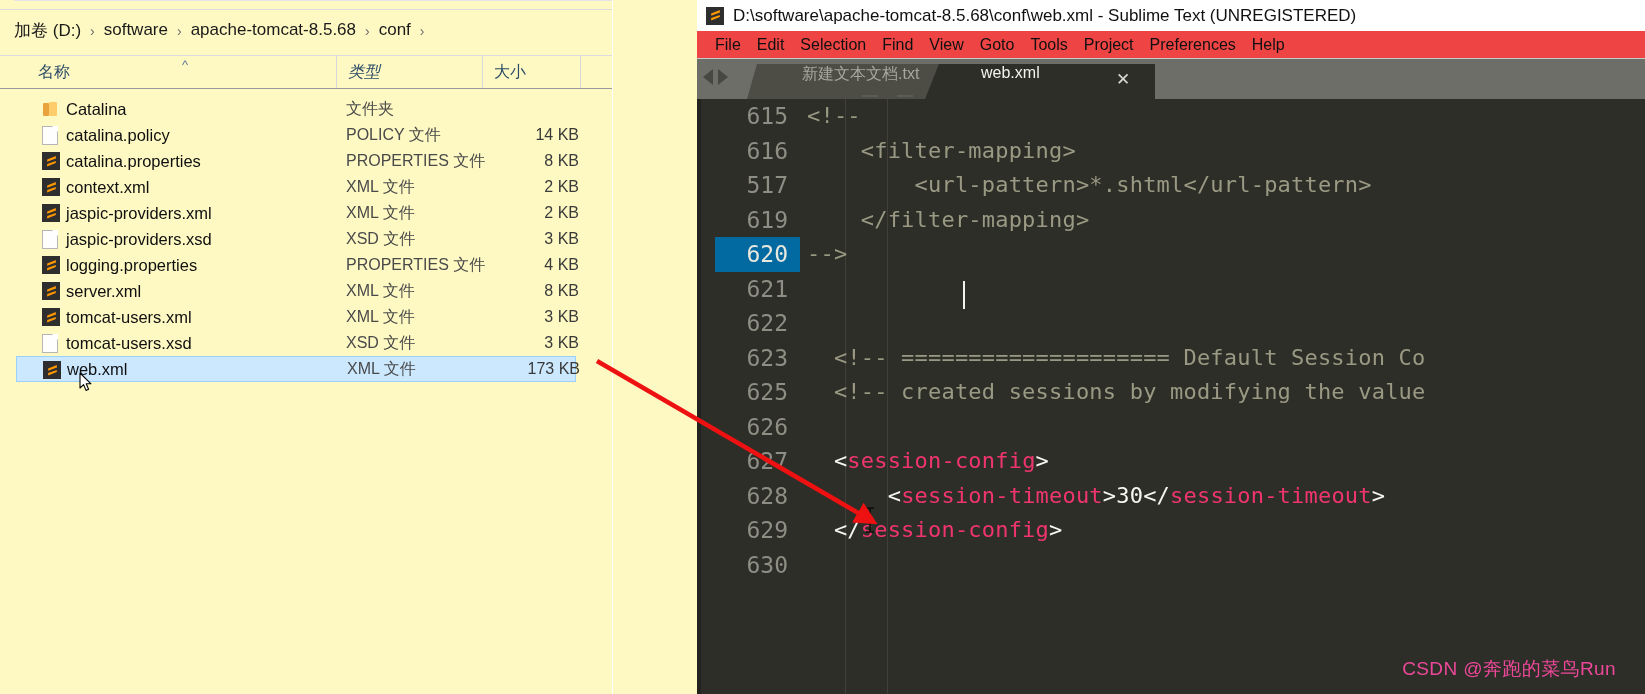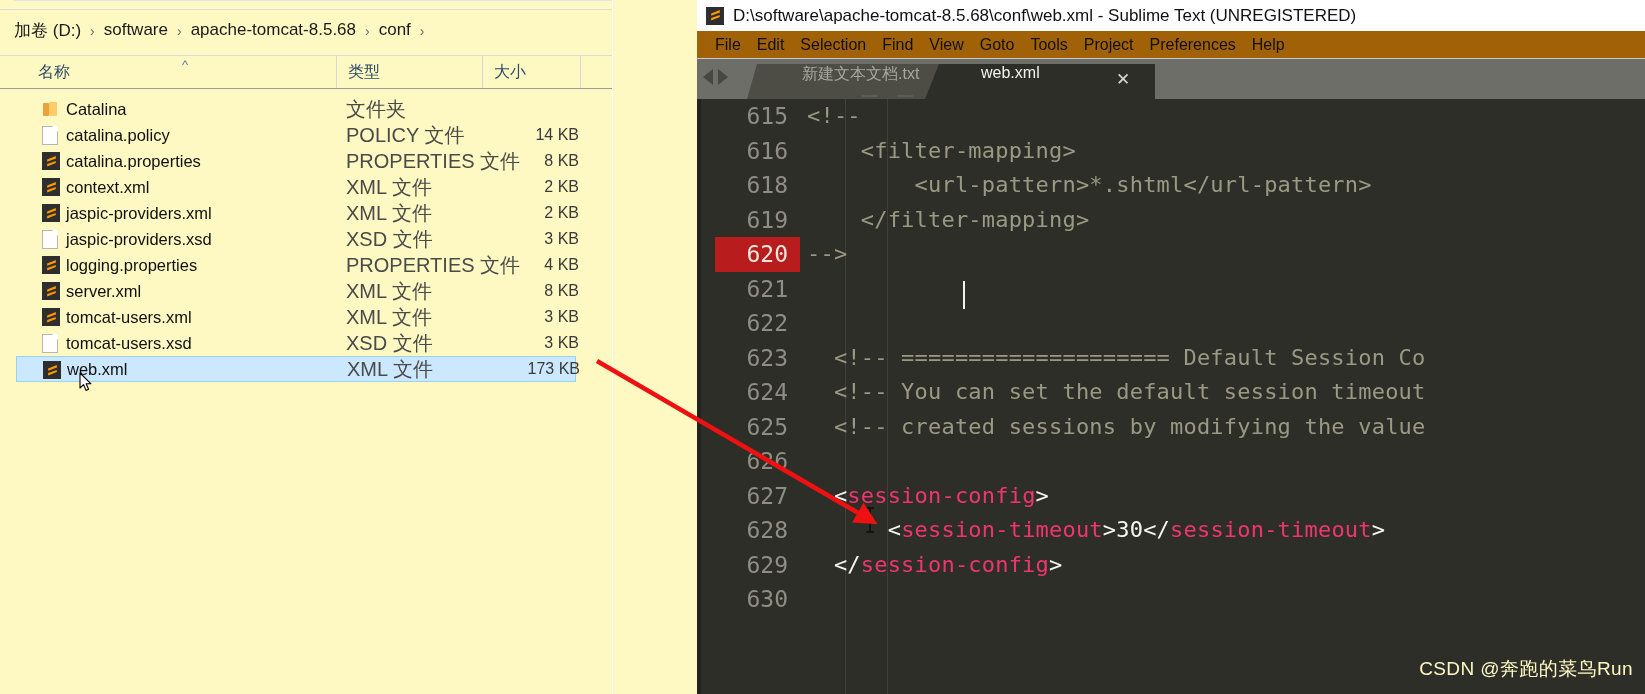--- a/index.html
+++ b/index.html
@@ -56,21 +56,21 @@
     width: 612px; height: 1px; background: #9a9a9a;
   }
   .col-head {
     position: absolute;
     top: 62px;
     font-size: 16px;
     color: #2a4a66;
     white-space: nowrap;
   }
   #ch-name { left: 38px; }
-  #ch-type { left: 348px; }
+  #ch-type { left: 348px; font-style: italic; }
   #ch-size { left: 494px; }
   .col-div {
     position: absolute; top: 56px; width: 1px; height: 32px;
     background: #d8d8d8;
   }
   #cd-1 { left: 336px; }
   #cd-2 { left: 482px; }
   #cd-3 { left: 580px; }
   .sort-caret {
     position: absolute;
@@ -98,21 +98,21 @@
     position: absolute; left: 26px; top: 4px;
     width: 18px; height: 19px;
   }
   .f-name {
     position: absolute; left: 50px;
     white-space: nowrap;
   }
   .f-type {
     position: absolute; left: 330px;
     color: #4a4a4a;
-    font-size: 20px;
+    font-size: 16px;
     white-space: nowrap;
   }
   .f-size {
     position: absolute; left: 470px;
     width: 93px;
     text-align: right;
     color: #3a3a3a;
     font-size: 16px;
     white-space: nowrap;
   }
@@ -183,21 +183,21 @@
   }
   .st-title-text {
     margin-left: 9px;
     font-size: 17px;
     color: #101010;
     white-space: nowrap;
   }
   .st-menubar {
     position: absolute; left: 0; top: 31px;
     width: 948px; height: 27px;
-    background: #a16207;
+    background: #ef4444;
     display: flex; align-items: center;
     padding-left: 10px;
   }
   .st-menu-item {
     font-size: 16px;
     color: #101010;
     padding: 0 8px;
     white-space: nowrap;
     cursor: default;
   }
@@ -291,21 +291,21 @@
     background: #22221e;
   }
   .code-line {
     position: relative;
     height: 34.5px;
     white-space: pre;
     font-size: 22px;
     line-height: 34.5px;
   }
   .code-line.active .ln {
-    background: #b91c1c;
+    background: #0369a1;
     color: #e8e8df;
   }
   .ln {
     position: absolute;
     left: 18px;
     width: 85px;
     text-align: right;
     padding-right: 12px;
     color: #8e8e84;
     font-size: 23px;
@@ -336,22 +336,22 @@
     background: #f2f2ea;
   }
   .ibeam {
     position: absolute;
     left: 168px; top: 408px;
     width: 10px; height: 26px;
     z-index: 30;
   }
   .watermark {
     position: absolute;
-    right: 12px; bottom: 12px;
-    color: #fef9c3;
+    right: 29px; bottom: 12px;
+    color: #ec4899;
     font-size: 19px;
     font-family: "Liberation Sans", sans-serif;
     white-space: nowrap;
     letter-spacing: 0.4px;
   }
 
   
   #arrow-svg {
     position: absolute;
     left: 0; top: 0;
@@ -565,27 +565,26 @@
       <div class="tab-dash" id="td3"></div>
     </div>
 
     <div class="st-editor">
       <div class="gutter-bg"></div>
       <div class="indent-guide" id="ig1"></div>
       <div class="indent-guide" id="ig2"></div>
       <div id="code-lines">
           <div class="code-line"><span class="ln">615</span><span class="code"><span class="tok-comment">&lt;!--</span></span></div>
           <div class="code-line"><span class="ln">616</span><span class="code"><span class="tok-comment">    &lt;filter-mapping&gt;</span></span></div>
-          <div class="code-line"><span class="ln">618</span><span class="code"><span class="tok-comment">        &lt;url-pattern&gt;*.shtml&lt;/url-pattern&gt;</span></span></div>
+          <div class="code-line"><span class="ln">517</span><span class="code"><span class="tok-comment">        &lt;url-pattern&gt;*.shtml&lt;/url-pattern&gt;</span></span></div>
           <div class="code-line"><span class="ln">619</span><span class="code"><span class="tok-comment">    &lt;/filter-mapping&gt;</span></span></div>
           <div class="code-line active"><span class="ln">620</span><span class="code"><span class="tok-comment">--&gt;</span></span></div>
           <div class="code-line"><span class="ln">621</span><span class="code"></span></div>
           <div class="code-line"><span class="ln">622</span><span class="code"></span></div>
           <div class="code-line"><span class="ln">623</span><span class="code"><span class="tok-comment">  &lt;!-- ==================== Default Session Co</span></span></div>
-          <div class="code-line"><span class="ln">624</span><span class="code"><span class="tok-comment">  &lt;!-- You can set the default session timeout</span></span></div>
           <div class="code-line"><span class="ln">625</span><span class="code"><span class="tok-comment">  &lt;!-- created sessions by modifying the value</span></span></div>
           <div class="code-line"><span class="ln">626</span><span class="code"></span></div>
           <div class="code-line"><span class="ln">627</span><span class="code"><span class="tok-punct">  &lt;</span><span class="tok-tag">session-config</span><span class="tok-punct">&gt;</span></span></div>
           <div class="code-line"><span class="ln">628</span><span class="code"><span class="tok-punct">      &lt;</span><span class="tok-tag">session-timeout</span><span class="tok-punct">&gt;</span><span class="tok-text">30</span><span class="tok-punct">&lt;/</span><span class="tok-tag">session-timeout</span><span class="tok-punct">&gt;</span></span></div>
           <div class="code-line"><span class="ln">629</span><span class="code"><span class="tok-punct">  &lt;/</span><span class="tok-tag">session-config</span><span class="tok-punct">&gt;</span></span></div>
           <div class="code-line"><span class="ln">630</span><span class="code"></span></div>
         </div>
       <div class="caret-line"></div>
       <svg class="ibeam" viewBox="0 0 10 26">
         <path d="M1,1 H9 M5,1 V25 M1,25 H9" stroke="#0e0e0e" stroke-width="1.6" fill="none"></path>

